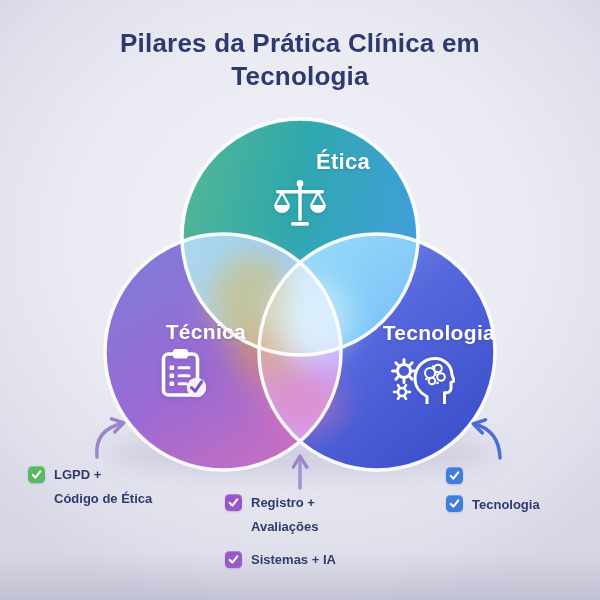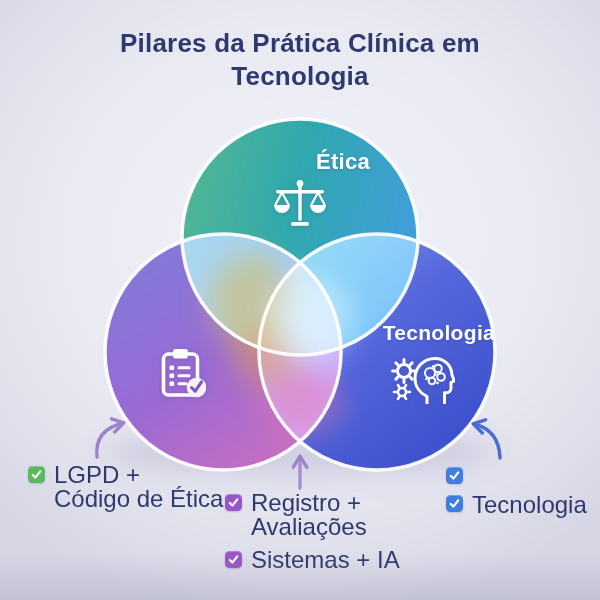--- a/index.html
+++ b/index.html
@@ -23,21 +23,21 @@
   }
   .lbl-ethics{left:230px;top:149px;font-size:22px;}
   .lbl-technique{left:106px;top:320px;}
   .lbl-technology{left:355px;top:321px;}
   .circle-icon{position:absolute;filter:drop-shadow(0 1px 2px rgba(40,40,90,.18));}
   .ic-ethics{left:272px;top:179px;}
   .ic-technique{left:160px;top:347px;}
   .ic-technology{left:391px;top:350px;}
   .note{
     position:absolute;display:flex;flex-direction:column;gap:9px;
-    color:#2e3a6e;font-size:24px;line-height:24px;font-weight:400;
+    color:#2e3a6e;font-size:13px;line-height:24px;font-weight:700;
   }
   .note-left{left:28px;top:463px;}
   .note-center{left:225px;top:491px;}
   .note-right{left:446px;top:464px;}
   .note-item{display:flex;gap:9px;align-items:flex-start;}
   .cb{
     width:17px;height:17px;flex:none;margin-top:2.5px;border-radius:4.5px;
     display:grid;place-items:center;box-shadow:0 1px 2px rgba(60,60,110,.22), inset 0 1px 0 rgba(255,255,255,.25);
   }
   .cb-green{background:#5cb860;}
@@ -110,20 +110,21 @@
       <circle cx="223" cy="352" r="118"></circle>
       <circle cx="377" cy="352" r="118"></circle>
     </g>
 
     <path d="M97,457 Q94,430 123,423" fill="none" stroke="#9d82cc" stroke-width="3.4" stroke-linecap="round" marker-end="url(#ahPurple)"></path>
     <path d="M300,488 L300,457" fill="none" stroke="#a48fd0" stroke-width="3.4" stroke-linecap="round" marker-end="url(#ahPurple)"></path>
     <path d="M500,458 Q499,430 474,424" fill="none" stroke="#4a6cd4" stroke-width="3.4" stroke-linecap="round" marker-end="url(#ahBlue)"></path>
   </svg>
 
   <div class="circle-label lbl-ethics">Ética</div>
+  <div class="circle-label lbl-technique">Técnica</div>
   <div class="circle-label lbl-technology">Tecnologia</div>
 
   <div class="circle-icon ic-ethics">
     <svg width="56" height="50" viewBox="0 0 56 50">
       <g fill="#ffffff">
         <circle cx="28" cy="4.5" r="3.4"></circle>
         <rect x="26.3" y="5" width="3.4" height="37" rx="1.7"></rect>
         <rect x="4" y="11" width="48" height="3.4" rx="1.7"></rect>
         <path d="M2,26 a8,8 0 0 0 16,0 Z"></path>
         <path d="M38,26 a8,8 0 0 0 16,0 Z"></path>

